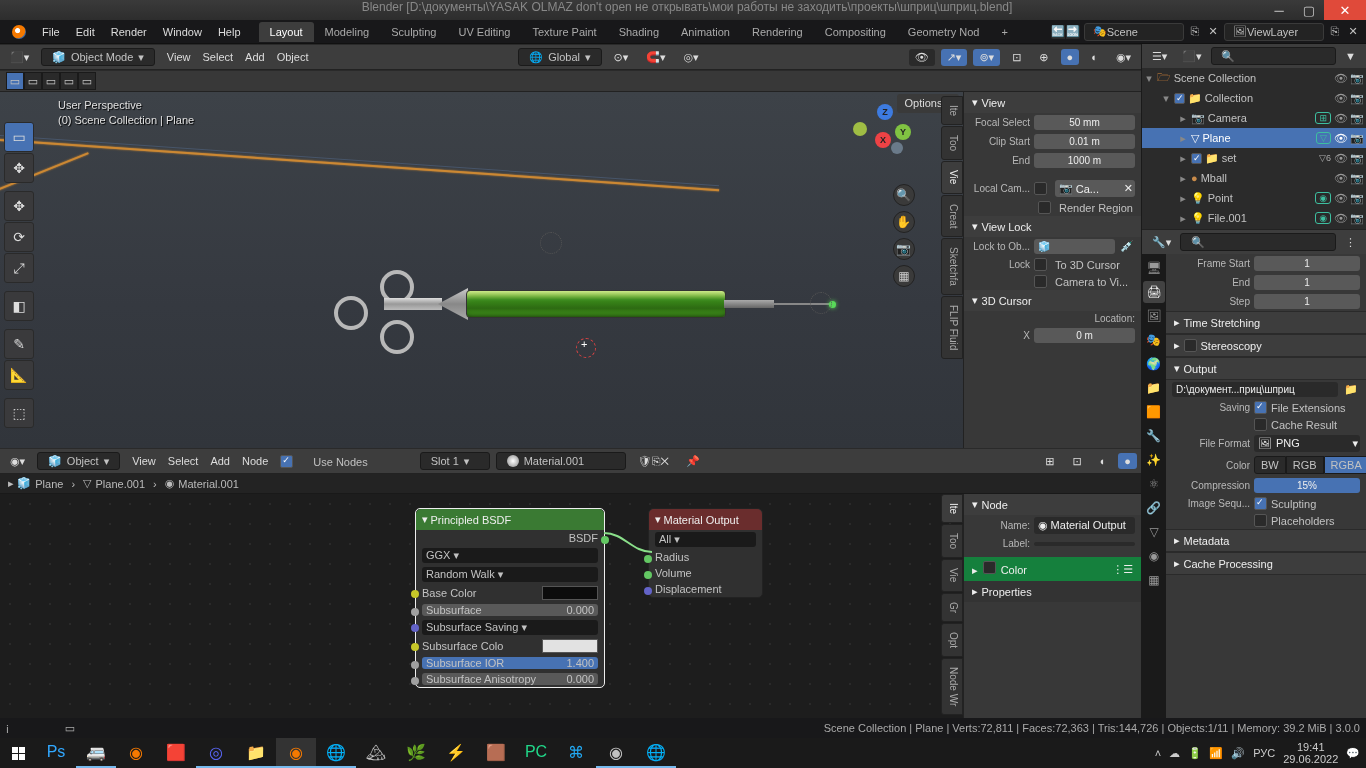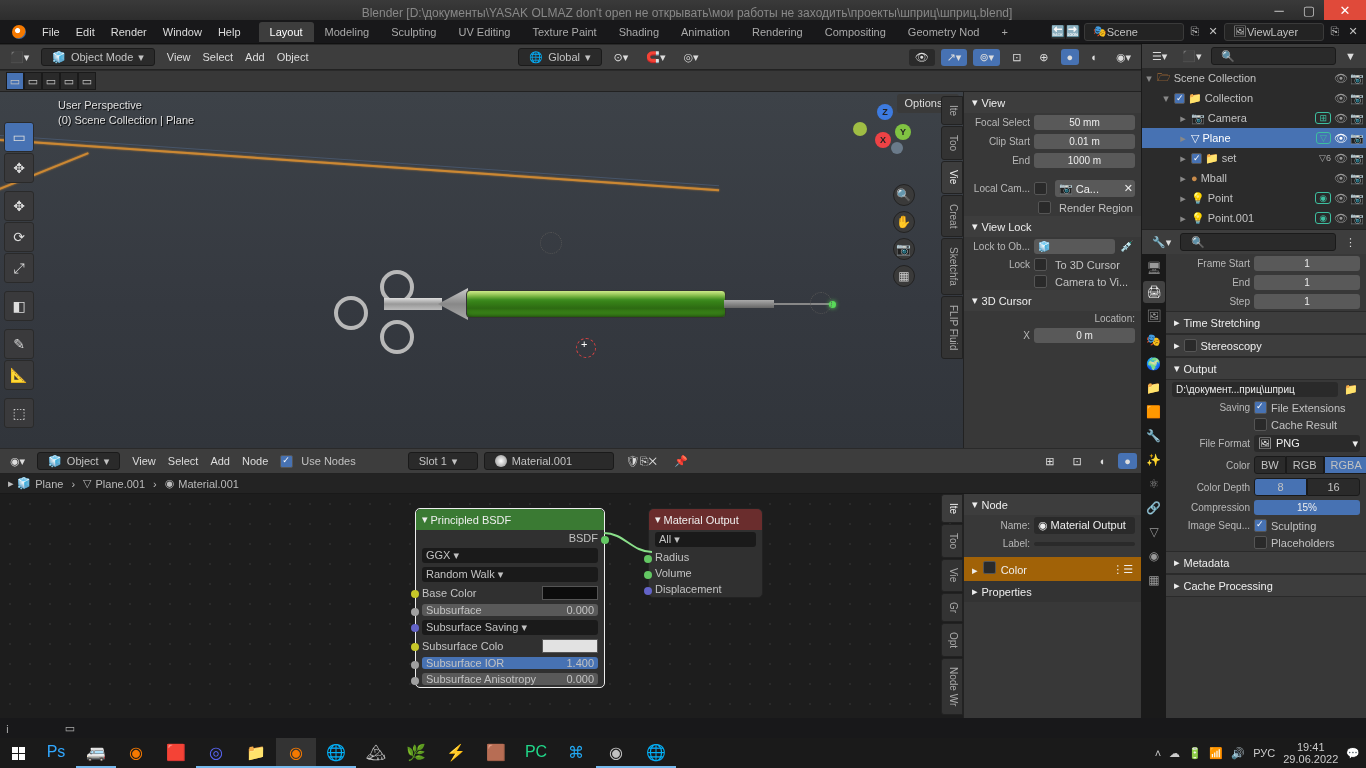--- a/index.html
+++ b/index.html
@@ -1,19 +1,19 @@
 <!DOCTYPE html>
 <html><head>
 <meta charset="utf-8">
 <style>
 * { margin: 0; padding: 0; box-sizing: border-box; font-family: "Segoe UI", Arial, sans-serif; font-size: 11px; user-select: none; }
 body { width: 1366px; height: 768px; background: #232323; color: #c2c2c2; overflow: hidden; }
 
 
-.titlebar { height: 20px; background: linear-gradient(#3a3a3a,#2d2d2d); display: flex; align-items: flex-end; color: #999; position: relative; padding-left: 8px; }
+.titlebar { height: 20px; background: linear-gradient(#3a3a3a,#2d2d2d); display: flex; align-items: flex-start; color: #999; position: relative; padding-left: 8px; }
 .titlebar-text { flex: 1; text-align: center; font-size: 12px; color: #888; }
 .titlebar-btns { position: absolute; right: 0; top: 0; display: flex; height: 20px; }
 .titlebar-btn { width: 30px; height: 20px; display: flex; align-items: center; justify-content: center; font-size: 13px; color: #ccc; }
 .titlebar-close { width: 42px; background: #e04a3a; color: #fff; }
 
 
 .menubar { height: 24px; background: #18181a; display: flex; align-items: center; padding: 0 6px; gap: 2px; border-bottom: 1px solid #111; }
 .blender-icon { width: 14px; height: 14px; border-radius: 50%; background: radial-gradient(circle at 40% 40%, #fff 0 18%, #f57900 25% 60%, #3465a4 70% 100%); margin: 0 6px; }
 .menu { padding: 3px 8px; color: #ddd; cursor: default; }
 .tabbar { display: flex; margin-left: 8px; gap: 0; }
@@ -384,21 +384,21 @@
     <div class="dropdown">
       <span>🧊</span>
       <span>Object</span>▾
     </div>
     <div id="nodemenus" style="display:flex">
           <span class="hbtn">View</span>
           <span class="hbtn">Select</span>
           <span class="hbtn">Add</span>
           <span class="hbtn">Node</span>
         </div>
-    <label style="display:flex;align-items:center;gap:8px">
+    <label style="display:flex;align-items:flex-end;gap:20px">
       <span class="pcheck on"></span>
           <span>Use Nodes</span>
     </label>
     <div style="width:40px"></div>
     <div class="dropdown" style="min-width:70px"><span>Slot 1</span> ▾</div>
     <div class="dropdown" style="min-width:130px;gap:5px">
       <span style="width:12px;height:12px;border-radius:50%;background:radial-gradient(#fff,#888)"></span>
       <span>Material.001</span>
     </div>
     <span class="hbtn">🛡⎘✕</span>
@@ -518,21 +518,21 @@
             <div class="vp-val" style="background:#2a2a2a;text-align:left;padding-left:4px;display:flex;gap:3px">
               <span>◉</span>
               <span>Material Output</span>
             </div>
           </div>
       <div class="vp-row">
             <div class="vp-label">Label:</div>
             <div class="vp-val" style="background:#2a2a2a"></div>
           </div>
       <div style="height:6px"></div>
-      <div class="vp-header" style="background:#a16207">
+      <div class="vp-header" style="background:#15803d">
             <span style="flex:1">▸ <span class="pcheck" style="display:inline-block;margin:0 2px"></span> <span>Color</span></span>
             <span>⋮☰</span>
           </div>
       <div class="vp-header" style="background:#333">▸ <span>Properties</span></div>
     </div>
   </div>
 </div>
 
 <div class="props">
   <div class="outliner">
@@ -621,21 +621,21 @@
             <span class="out-icons">
               <span class="oi">👁</span>
               <span class="oi">📷</span>
             </span>
           </div>
           <div class="out-row">
             <span class="out-indent"></span>
             <span class="out-indent"></span>
             <span class="tri">▸</span>
             <span style="color: rgb(216, 134, 58);">💡</span>
-            <span class="out-name">Point.001</span>
+            <span class="out-name">File.001</span>
             <span style="color: rgb(61, 191, 160); border: 1px solid rgb(61, 191, 160); border-radius: 3px; padding: 0px 3px; font-size: 9px;">◉</span>
             <span class="out-icons">
               <span class="oi">👁</span>
               <span class="oi">📷</span>
             </span>
           </div>
         </div>
   </div>
   <div class="out-head" style="height:24px">
     <span class="hbtn">🔧▾</span>
@@ -699,27 +699,20 @@
           </div>
       <div class="prow">
             <div class="plabel">Color</div>
             <div class="pbtn-grp" style="flex:1">
         <div class="pb" style="flex:1;text-align:right;border-radius:3px 0 0 3px">BW</div>
         <div class="pb" style="flex:1;text-align:center">RGB</div>
         <div class="pb active" style="flex:1;text-align:center;border-radius:0 3px 3px 0">RGBA</div>
       </div>
           </div>
       <div class="prow">
-            <div class="plabel">Color Depth</div>
-            <div class="pbtn-grp" style="flex:1">
-        <div class="pb active" style="flex:1;text-align:center;border-radius:3px 0 0 3px">8</div>
-        <div class="pb" style="flex:1;text-align:center;border-radius:0 3px 3px 0">16</div>
-      </div>
-          </div>
-      <div class="prow">
             <div class="plabel">Compression</div>
             <div class="pval blue">15%</div>
           </div>
       <div class="prow">
             <div class="plabel">Image Sequ...</div>
             <span class="pcheck on"></span>
             <span>Sculpting</span>
           </div>
       <div class="prow">
             <div class="plabel"></div>
@@ -731,20 +724,21 @@
     </div>
   </div>
 </div>
 
 </div>
 
 <div class="statusbar">
   <span>ℹ</span>
   <span style="width:40px"></span>
   <span>▭</span>
+  <div class="right">Scene Collection | Plane | Verts:72,811 | Faces:72,363 | Tris:144,726 | Objects:1/11 | Memory: 39.2 MiB | 3.0.0</div>
 </div>
 
 <div class="taskbar">
   <div class="tb-start">
       <div class="tb-win">
         <div></div>
         <div></div>
         <div></div>
         <div></div>
       </div>

